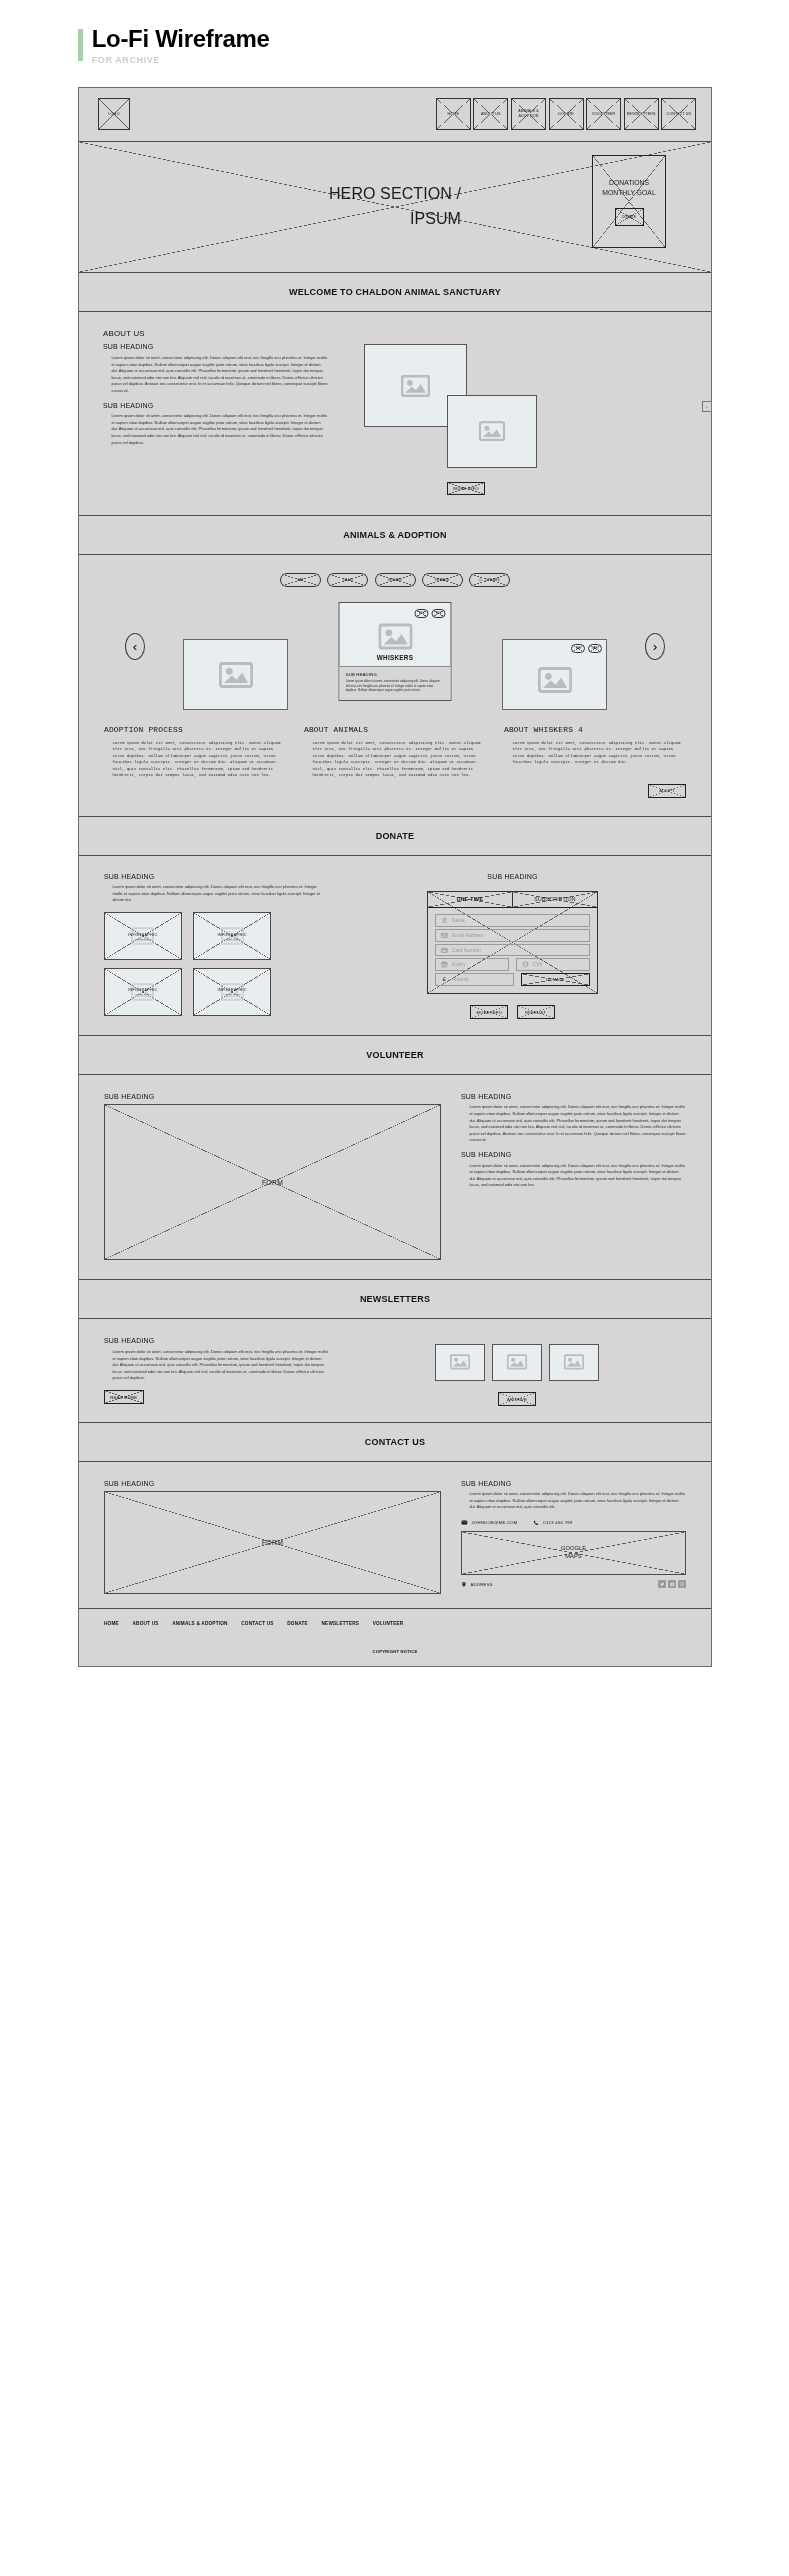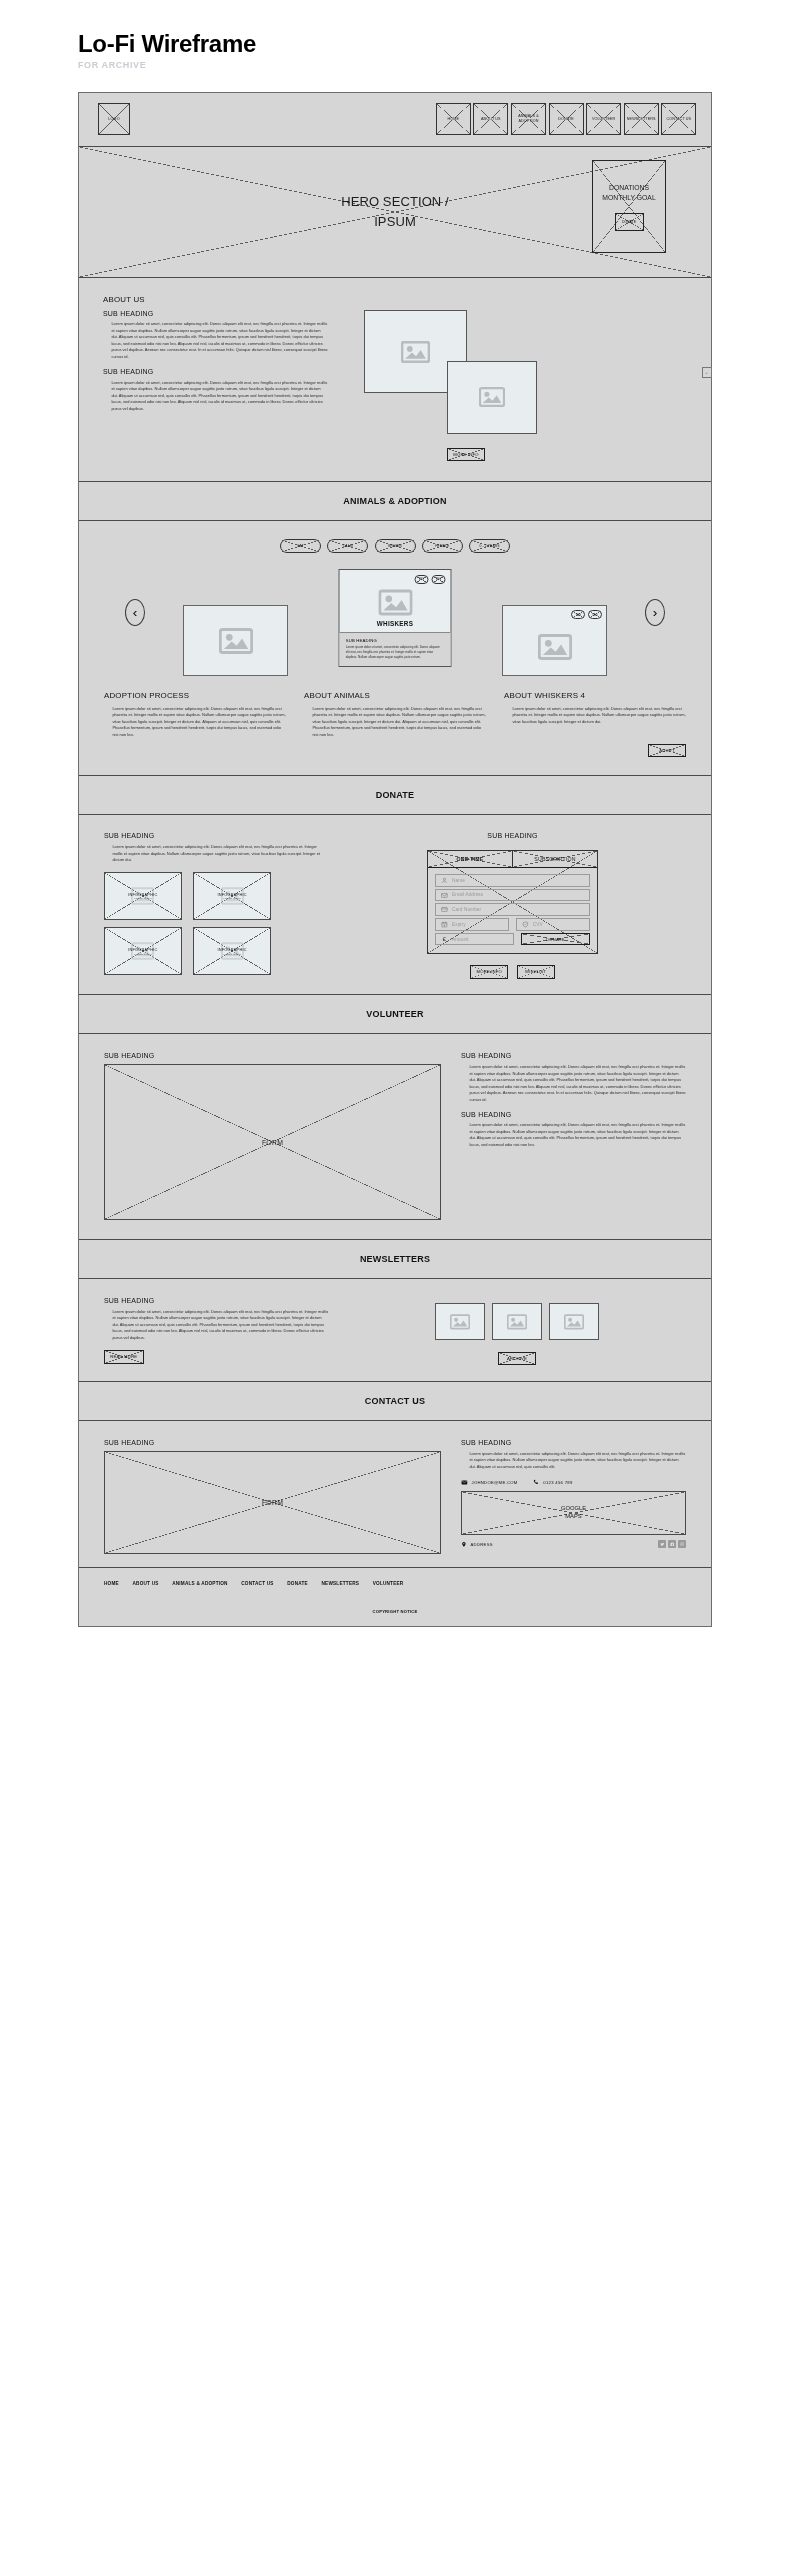--- a/index.html
+++ b/index.html
@@ -5,21 +5,21 @@
   * { box-sizing: border-box; margin: 0; padding: 0; }
   html, body {
     width: 790px;
     background: #ffffff;
     font-family: "Liberation Sans", sans-serif;
   }
   body { padding: 0; }
 
   
   .title-block { padding: 27px 0 0 78px; }
-  .title-row { display: flex; align-items: stretch; flex-direction: column; }
+  .title-row { display: flex; align-items: stretch; }
   .title-bar {
     width: 4.7px; background: #a8ceab; margin-right: 9px;
     margin-top: 2.1px; margin-bottom: 3.1px;
   }
   .title-text h1 {
     font-size: 24px; font-weight: bold; letter-spacing: -0.3px;
     color: #000; line-height: 1.02;
   }
   .title-text .sub {
     font-size: 9px; font-weight: bold; color: #c9cdd2;
@@ -75,21 +75,21 @@
     letter-spacing: 0.1px; color: #1a1a1a; padding: 0 1.6px;
   }
 
   
   .hero {
     height: 131px; display: flex; align-items: center;
     justify-content: center; position: relative;
     border-bottom: 1px solid #4b4b4b;
   }
   .hero-label {
-    text-align: center; font-size: 13px; line-height: 1.55;
+    text-align: right; font-size: 16px; line-height: 1.55;
     letter-spacing: 0.1px; color: #1c1c1c;
   }
   .donations-card {
     position: absolute; right: 45px; top: 13.6px;
     width: 74px; height: 93px; border: 0.8px solid #262626;
     display: flex; flex-direction: column; align-items: center;
     justify-content: center;
   }
   .donations-card .dc-label {
     text-align: center; font-size: 6.8px; line-height: 1.5; color: #1c1c1c;
@@ -180,21 +180,21 @@
     letter-spacing: 0.3px; color: #111; padding: 3.1px 0 5.2px;
   }
   .card-desc {
     border-top: 0.5px solid #888; background: #d6d6d6;
     padding: 4.7px 6.3px 6.3px;
   }
   .card-desc h4 { font-size: 4.2px; font-weight: normal; letter-spacing: 0.2px; margin-bottom: 2.1px; }
   .card-desc p { font-size: 3px; line-height: 1.6; color: #2b2b2b; }
 
   .three-col { display: flex; gap: 18px; padding: 13.6px 25px 5.2px; }
-  .three-col > div { flex: 1; }
+  .three-col > div { flex: 1; font-family: Liberation Mono, monospace; }
   .adopt-btn-row { display: flex; justify-content: flex-end; padding: 0 25px 18px; }
 
   
   .donate-body { display: flex; padding: 17px 25px 15.7px; gap: 17px; }
   .donate-left { width: 218px; }
   .info-grid { display: grid; grid-template-columns: 1fr 1fr; gap: 7.3px 11.5px; margin-top: 8.4px; width: 167px; }
   .info-cell {
     height: 48px; background: #e8edef; border: 0.8px solid #4a4a4a;
     display: flex; flex-direction: column; align-items: center; justify-content: center;
   }
@@ -329,20 +329,21 @@
       <div class="dc-label">
         <div>DONATIONS</div>
         <div>MONTHLY GOAL</div>
       </div>
       <div class="donate-mini xbox">
         <span>DONATE</span>
       </div>
     </div>
   </div>
 
+  <div class="sec-head">WELCOME TO CHALDON ANIMAL SANCTUARY</div>
 
   <div class="band">
     <div class="about-wrap">
       <div class="about-left">
         <h3 class="grp-h">ABOUT US</h3>
         <h3 class="sub-h">SUB HEADING</h3>
         <p class="lorem">Lorem ipsum dolor sit amet, consectetur adipiscing elit. Donec aliquam elit erat, nec fringilla orci pharetra et. Integer mollis et sapien vitae dapibus. Nullam ullamcorper augue sagittis justo rutrum, vitae faucibus ligula suscipit. Integer et dictum dui. Aliquam ut accumsan nisl, quis convallis elit. Phasellus fermentum, ipsum sed hendrerit hendrerit, turpis dui tempus lacus, sed euismod odio nisi non leo. Aliquam nisl nisl, iaculis id maximus ut, commodo in libero. Donec efficitur ultricies purus vel dapibus. Aenean nec consectetur erat. In et accumsan felis. Quisque dictum nisl libero, consequat suscipit libero cursus id.</p>
         <h3 class="sub-h" style="margin-top:7.3px">SUB HEADING</h3>
         <p class="lorem">Lorem ipsum dolor sit amet, consectetur adipiscing elit. Donec aliquam elit erat, nec fringilla orci pharetra et. Integer mollis et sapien vitae dapibus. Nullam ullamcorper augue sagittis justo rutrum, vitae faucibus ligula suscipit. Integer et dictum dui. Aliquam ut accumsan nisl, quis convallis elit. Phasellus fermentum, ipsum sed hendrerit hendrerit, turpis dui tempus lacus, sed euismod odio nisi non leo. Aliquam nisl nisl, iaculis id maximus ut, commodo in libero. Donec efficitur ultricies purus vel dapibus.</p>
       </div>

